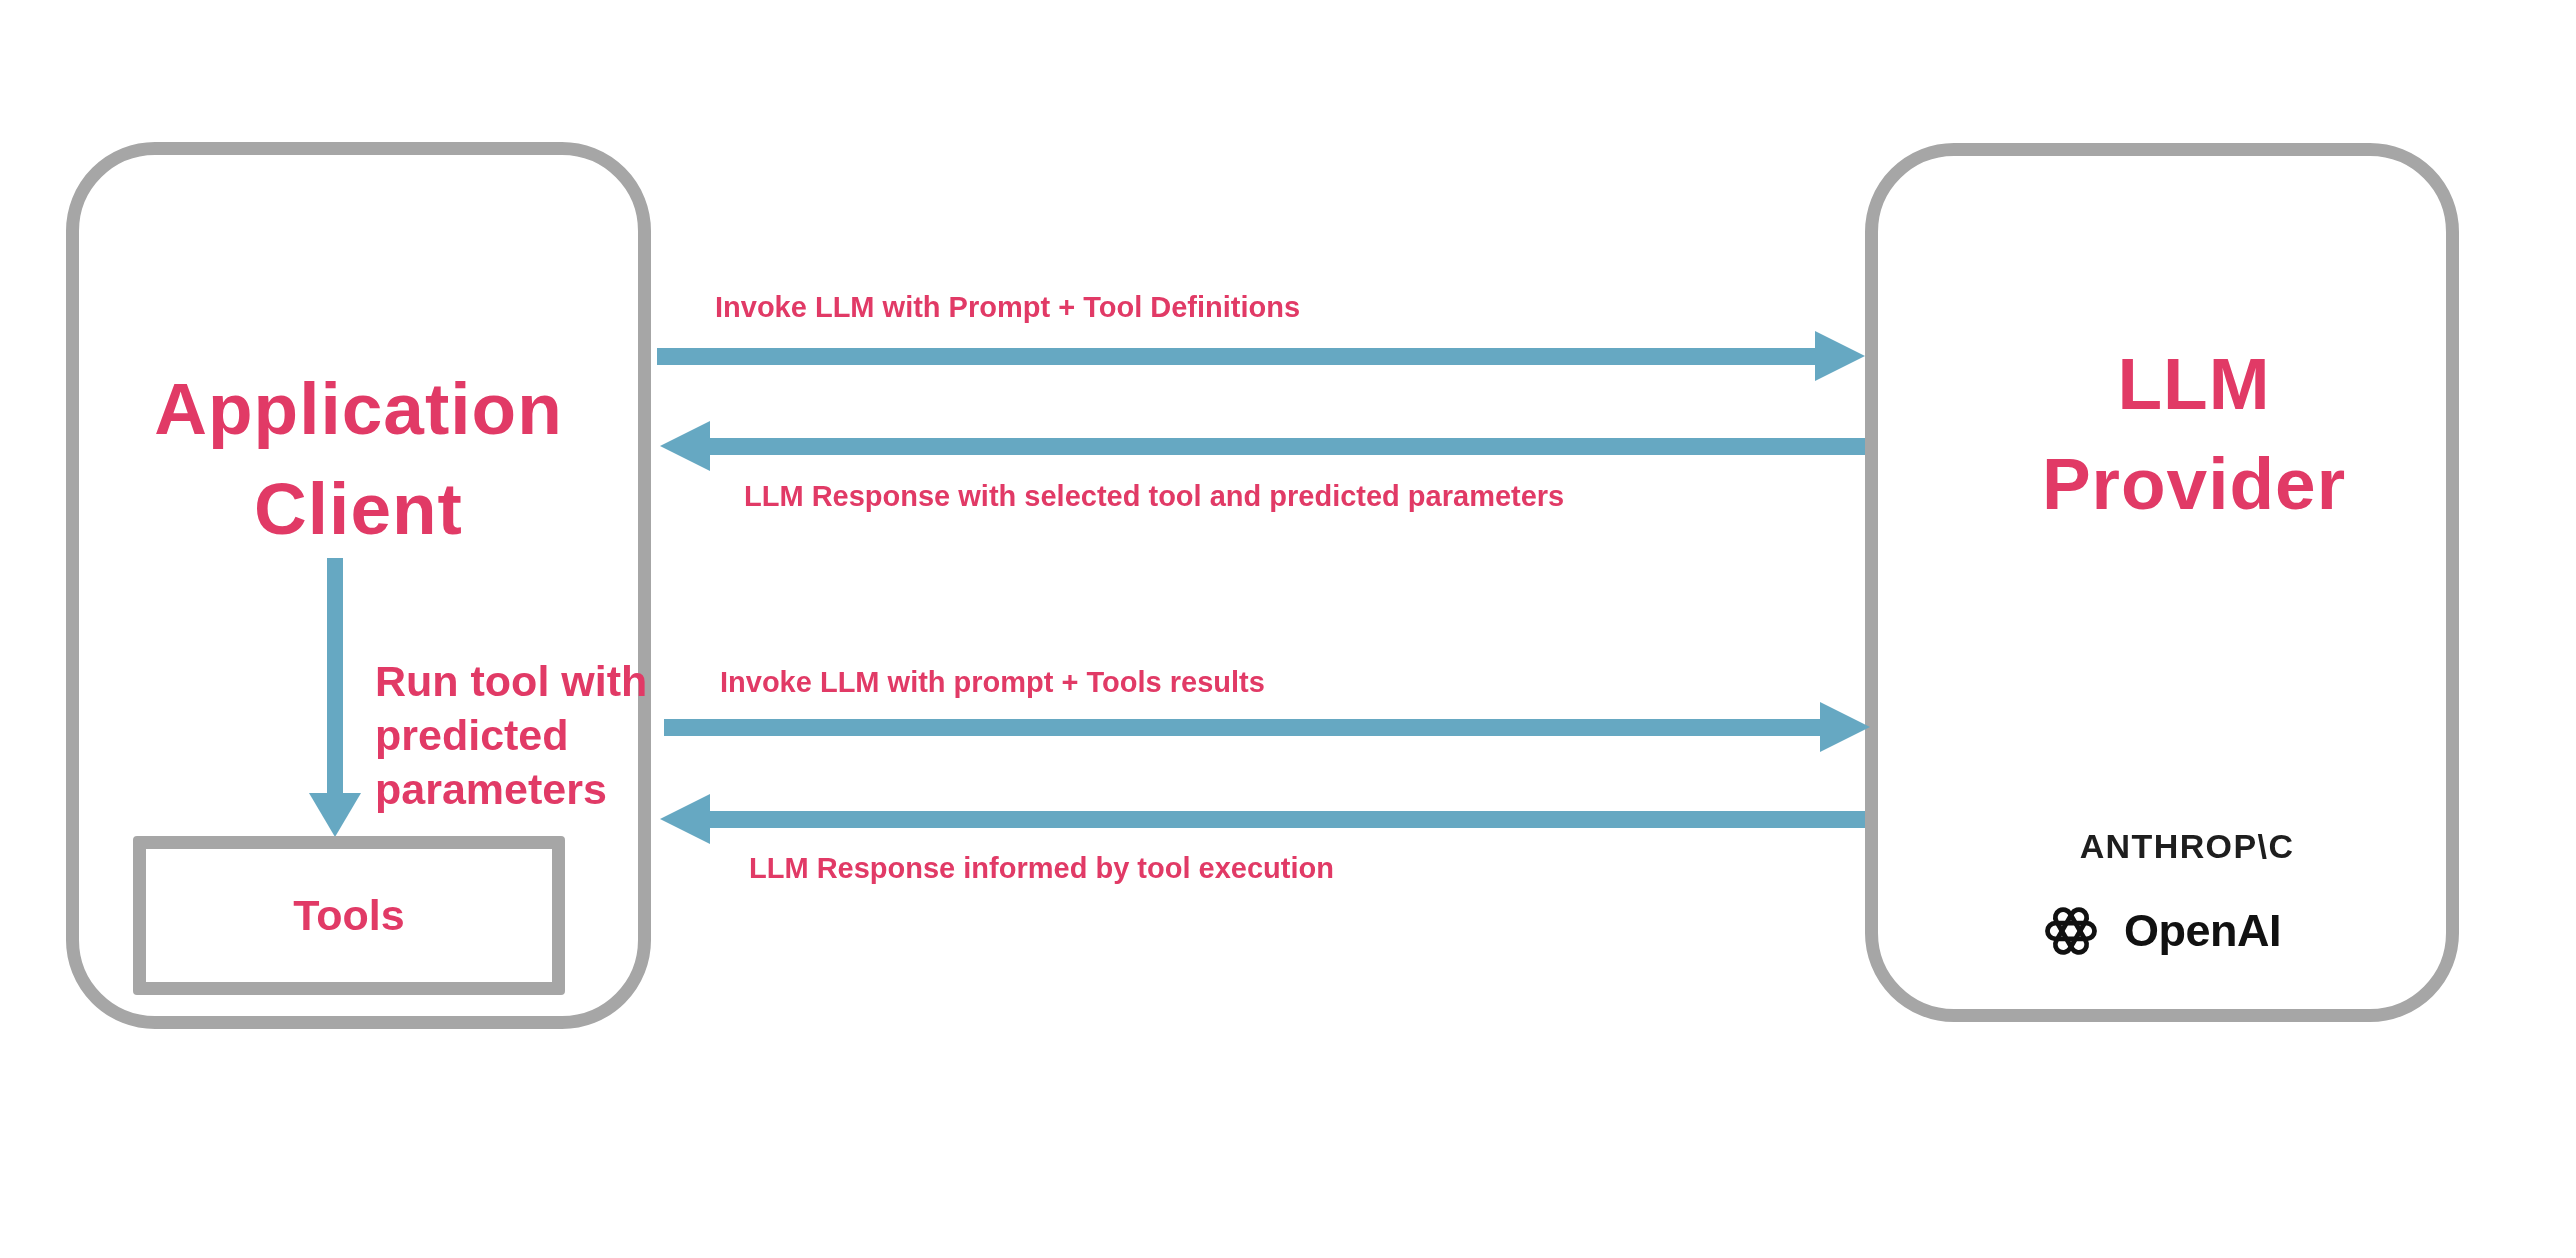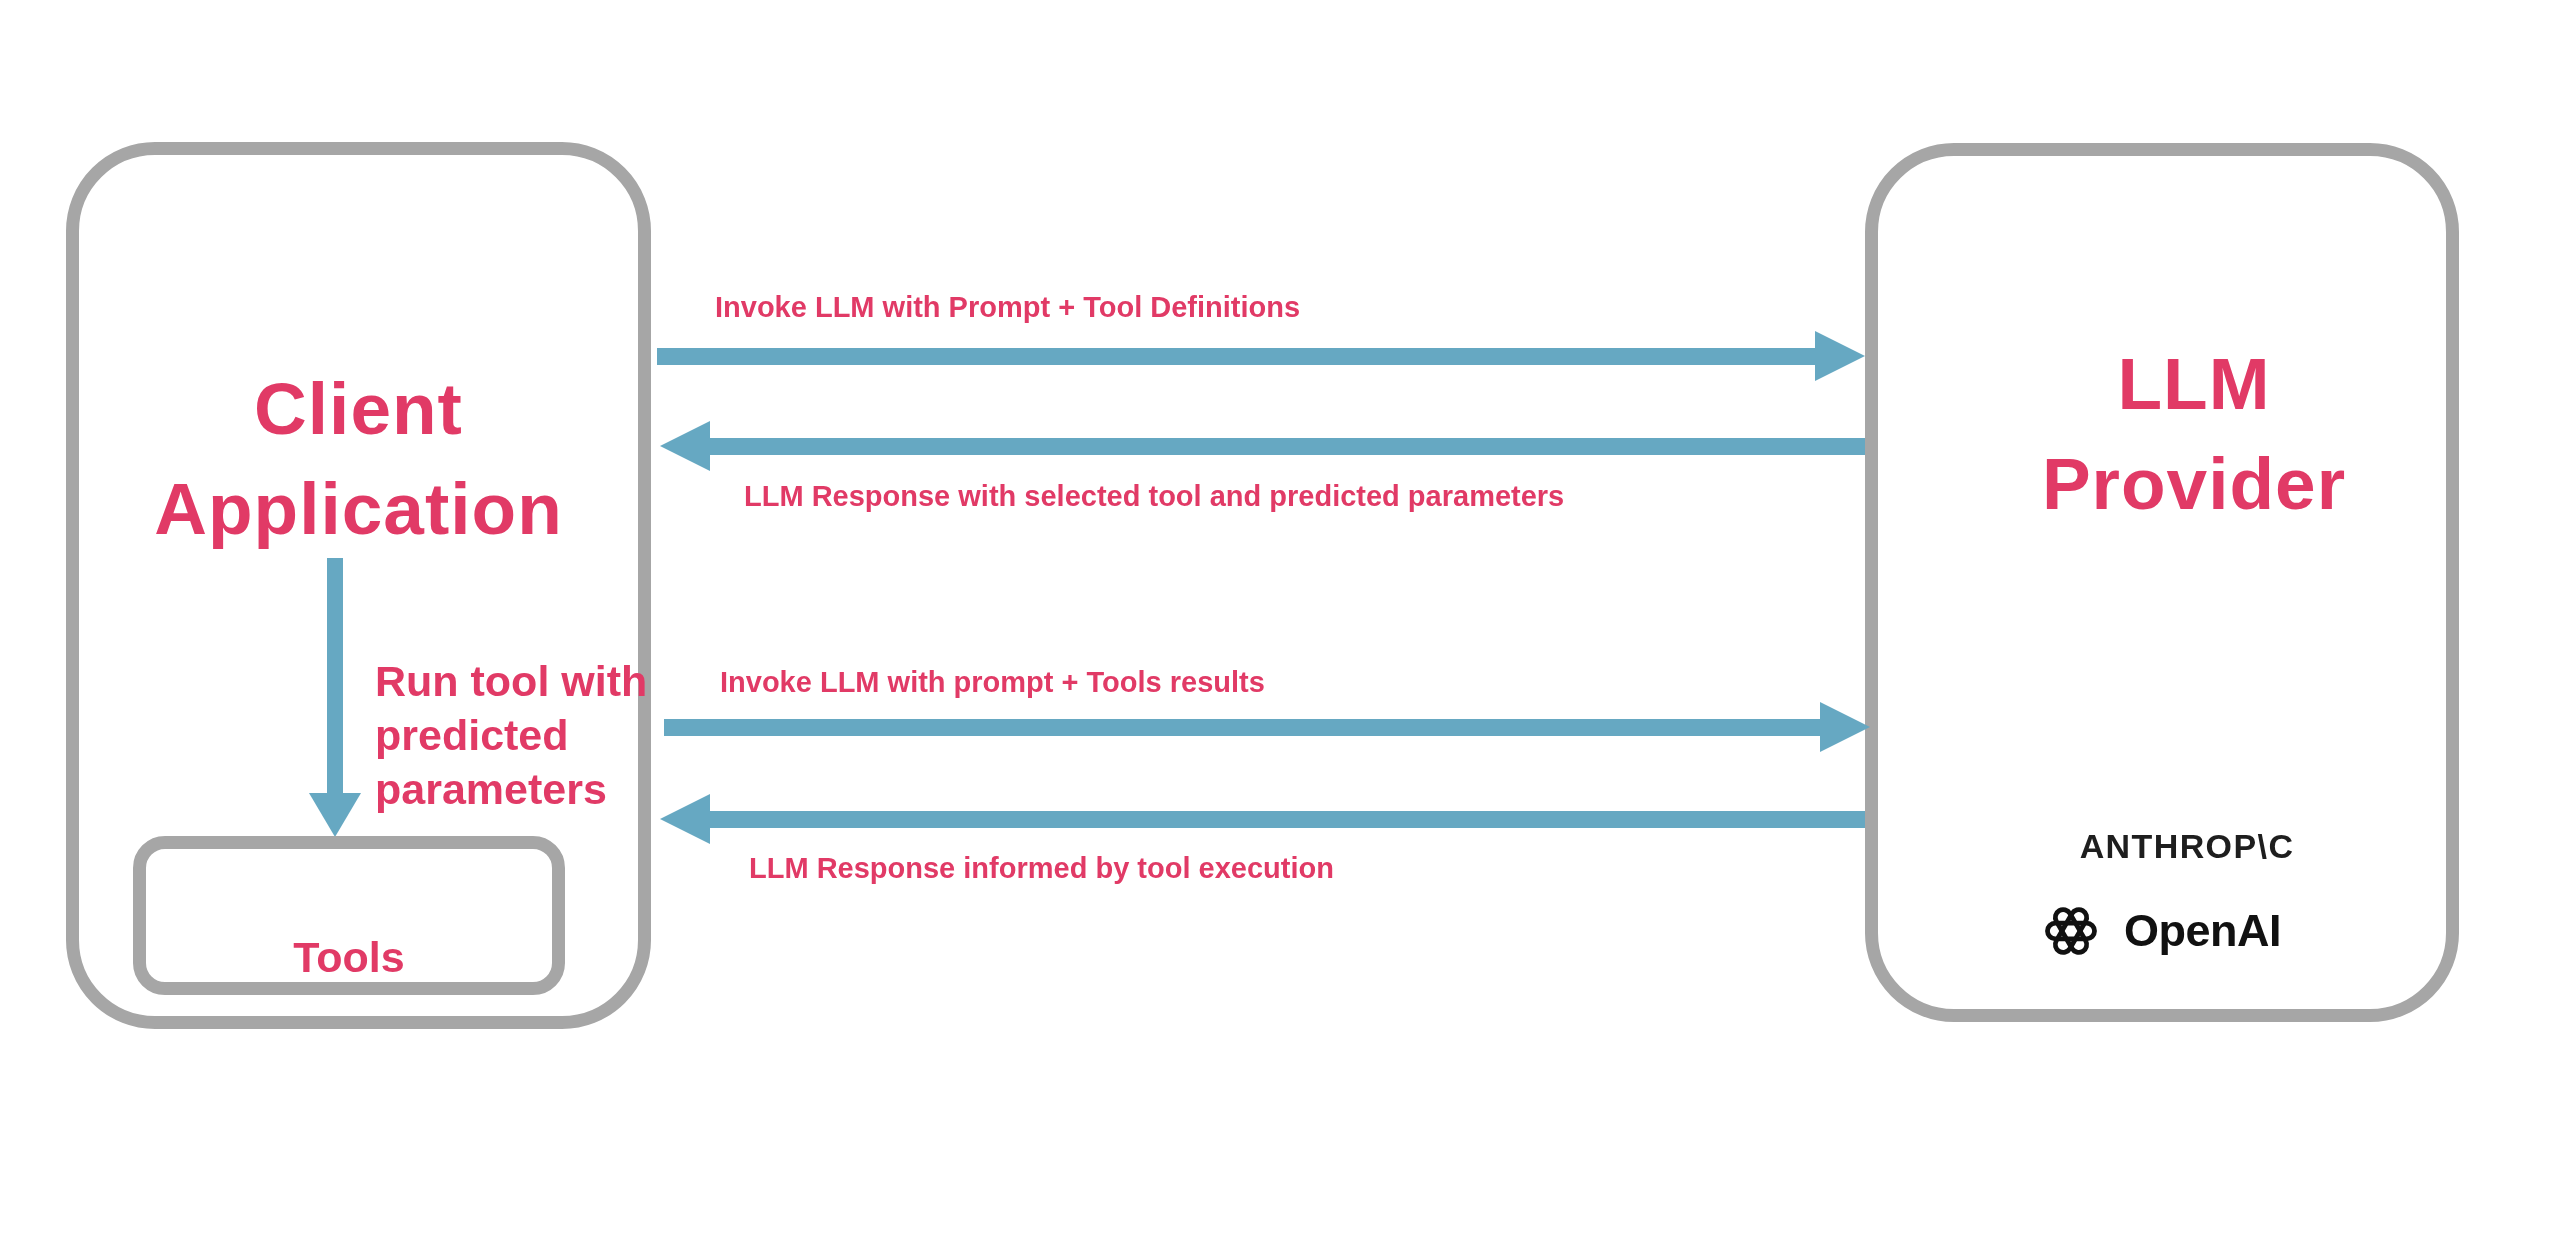--- a/index.html
+++ b/index.html
@@ -63,22 +63,22 @@
     border-top:44px solid #66A8C2;
   }
   #run-tool-label {
     position:absolute; left:375px; top:618px; color:#E13A66;
     font-weight:bold; font-size:43px; line-height:54px; white-space:pre-line;margin-top:36px;
   }
 
   
   #tools-box {
     position:absolute; left:133px; top:836px; width:432px; height:159px;
-    box-sizing:border-box; border:13.5px solid #A6A6A6; border-radius:32px;
-    background:#ffffff; display:flex; align-items:flex-end; justify-content:center;
+    box-sizing:border-box; border:13.5px solid #A6A6A6; border-radius:4px;
+    background:#ffffff; display:flex; align-items:center; justify-content:center;
   }
   #tools-label { color:#E13A66; font-weight:bold; font-size:43px; }
 
   
   #anthropic-wordmark {
     position:absolute; left:1865px; top:827px; width:644px; text-align:center;
     color:#1E1E1E; font-weight:bold; font-size:34px; letter-spacing:1.4px;
   }
   #openai-lockup {
     position:absolute; left:1865px; top:899px; width:594px; height:64px;
@@ -86,22 +86,22 @@
   }
   #openai-wordmark { color:#111111; font-weight:bold; font-size:45px; letter-spacing:-0.5px; }
 </style>
 </head>
 <body>
 
 <div class="canvas">
 
   <div class="entity-box" id="client-box"></div>
   <div class="box-title" id="client-title">
+    <div>Application</div>
     <div>Client</div>
-    <div>Application</div>
   </div>
 
   <div id="down-arrow">
     <div class="v-body"></div>
     <div class="arrow-head-down"></div>
   </div>
   <div id="run-tool-label">Run tool with
 predicted
 parameters</div>
 

